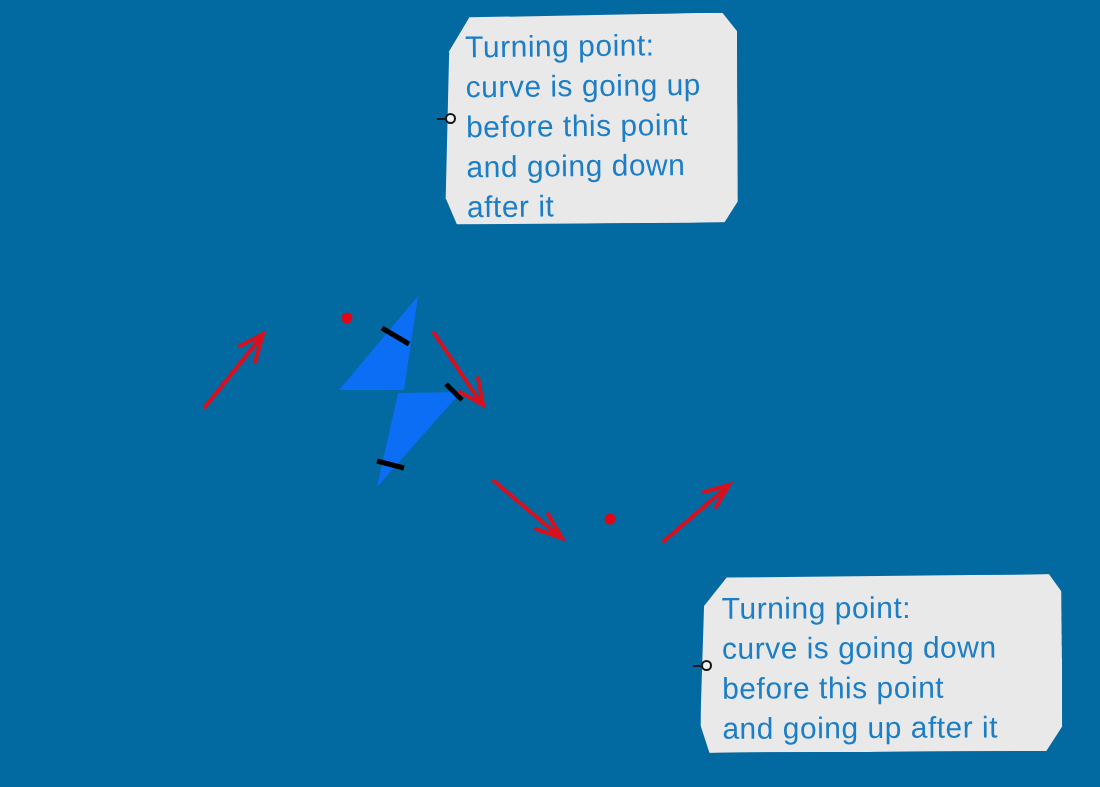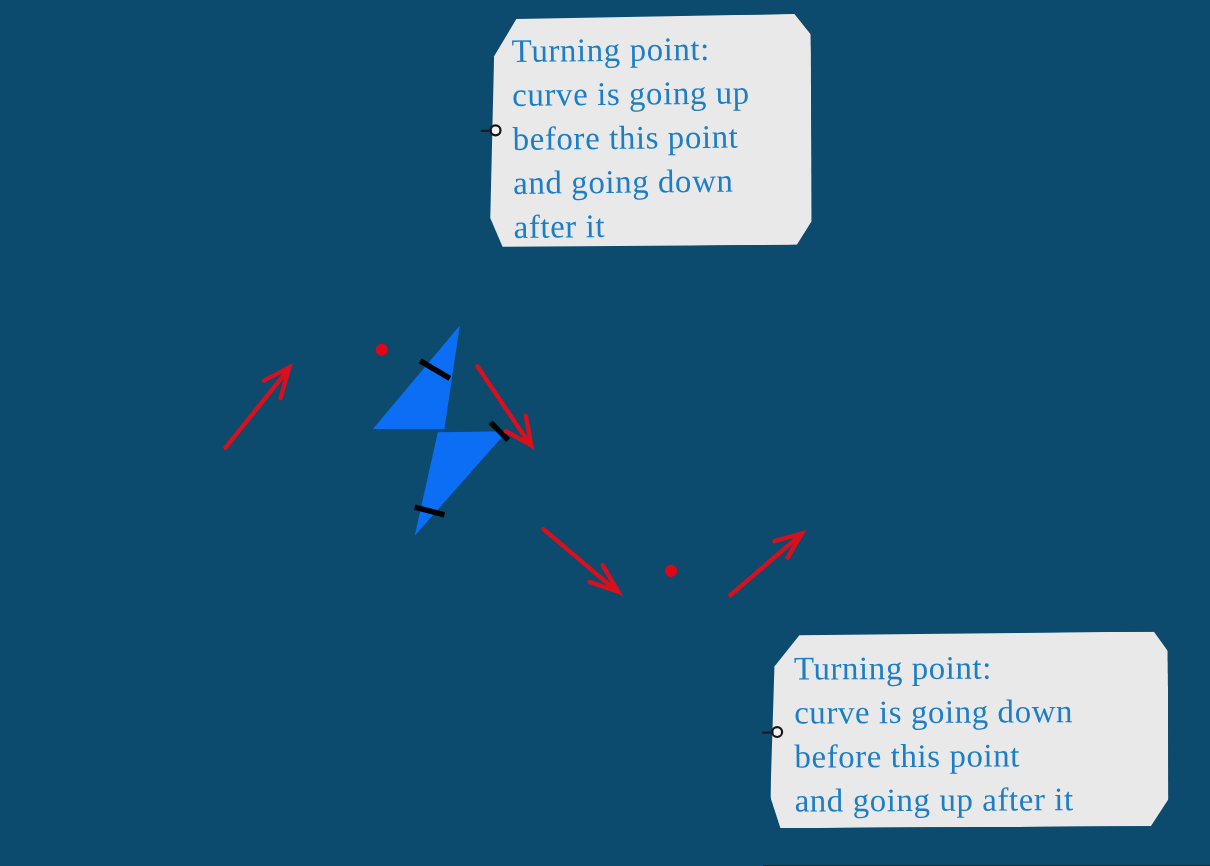--- a/index.html
+++ b/index.html
@@ -4,23 +4,23 @@
 <style>
   html, body {
     margin: 0;
     padding: 0;
     background: #000000;
   }
   .stage {
     position: relative;
     width: 1100px;
     height: 787px;
-    background: #0c4a6e;
+    background: #0369a1;
     overflow: hidden;
-    font-family: Liberation Serif, serif;
+    font-family: Liberation Sans, sans-serif;
   }
   .figure-svg {
     position: absolute;
     left: 0;
     top: 0;
     width: 1100px;
     height: 787px;
   }
   .callout {
     position: absolute;

